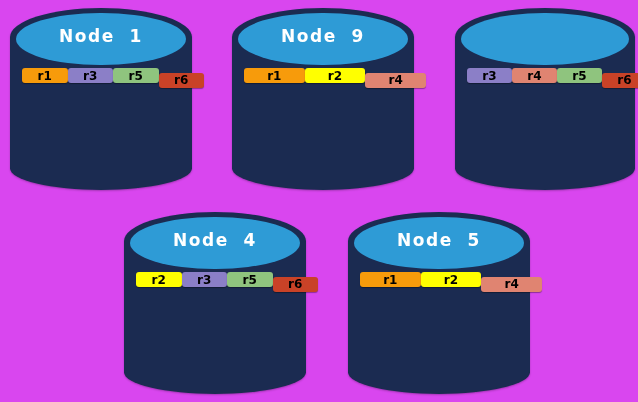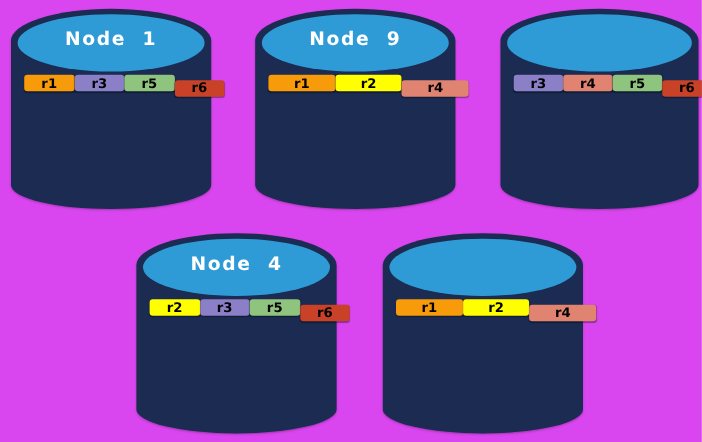--- a/index.html
+++ b/index.html
@@ -126,19 +126,20 @@
       <div class="replicas" style="top: 33%;">
         <div class="replica" style="background: rgb(255, 255, 0); color: rgb(0, 0, 0);">r2</div>
         <div class="replica" style="background: rgb(139, 127, 199); color: rgb(0, 0, 0);">r3</div>
         <div class="replica" style="background: rgb(143, 196, 126); color: rgb(0, 0, 0);">r5</div>
         <div class="replica" style="background: rgb(201, 66, 39); color: rgb(0, 0, 0);">r6</div>
       </div>
     </div>
     <div class="node" style="left: 348px; top: 212px; width: 182px; height: 182px;">
       <div class="cyl-body" style="background: rgb(27, 43, 81);"></div>
       <div class="cyl-top" style="background: rgb(46, 155, 214);"></div>
+      <div class="node-label" style="color: rgb(255, 255, 255);"><span class="node-label-inner">Node  5</span></div>
       <div class="replicas" style="top: 33%;">
         <div class="replica" style="background: rgb(247, 155, 11); color: rgb(0, 0, 0);">r1</div>
         <div class="replica" style="background: rgb(255, 255, 0); color: rgb(0, 0, 0);">r2</div>
         <div class="replica" style="background: rgb(224, 132, 113); color: rgb(0, 0, 0);">r4</div>
       </div>
     </div>
   </div>
 
 </body></html>

